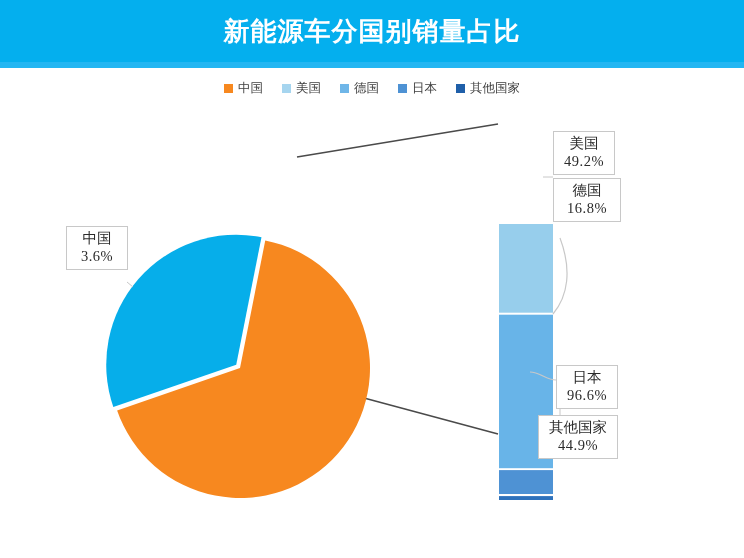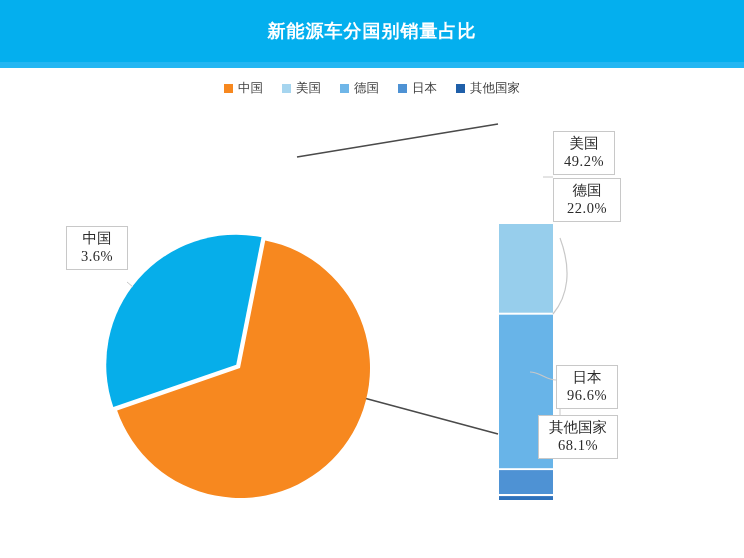--- a/index.html
+++ b/index.html
@@ -37,21 +37,21 @@
     background: #23b6f2;
   }
   .header-title {
     position: absolute;
     left: 0; top: 0;
     width: 744px;
     height: 62px;
     line-height: 62px;
     text-align: center;
     color: #ffffff;
-    font-size: 18px;
+    font-size: 26px;
     font-weight: bold;
     letter-spacing: 1px;
     white-space: nowrap;
   }
 
   
   .legend {
     position: absolute;
     left: 0; top: 78px;
     width: 744px;
@@ -194,27 +194,27 @@
       <span class="c-val">3.6%</span>
     </div>
 
     <div class="callout callout-usa" style="top:31px;">
       <span class="c-name">美国</span>
       <span class="c-val">49.2%</span>
     </div>
 
     <div class="callout callout-germany" style="top:78px;">
       <span class="c-name">德国</span>
-      <span class="c-val">22.0%</span>
+      <span class="c-val">16.8%</span>
     </div>
 
     <div class="callout callout-japan" style="top:265px;">
       <span class="c-name">日本</span>
       <span class="c-val">96.6%</span>
     </div>
 
     <div class="callout callout-other" style="top:315px;">
       <span class="c-name">其他国家</span>
-      <span class="c-val">68.1%</span>
+      <span class="c-val">44.9%</span>
     </div>
 
   </div>
 </div>
 
 </body></html>

